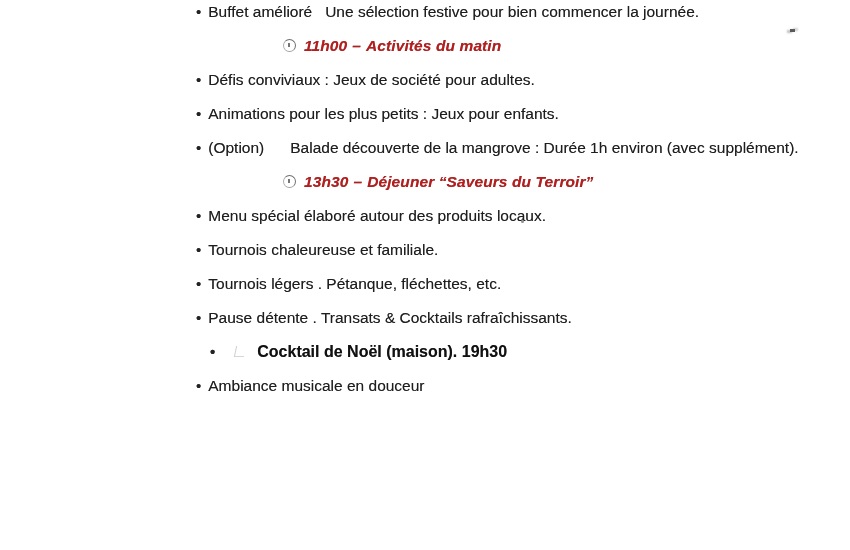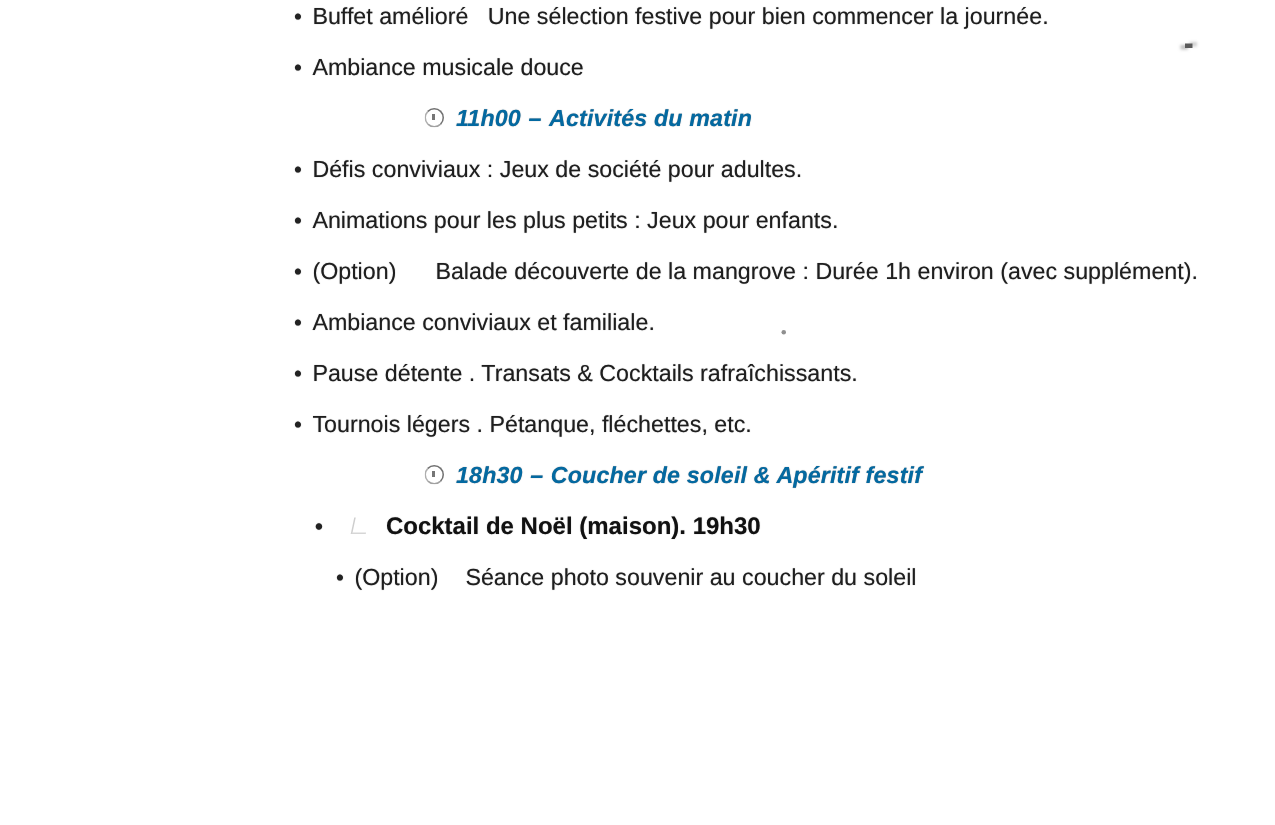--- a/index.html
+++ b/index.html
@@ -31,21 +31,21 @@
     display: inline-block;
     margin-right: 7px;
     font-size: 15px;
     color: #222;
   }
   .row.heading {
     padding-left: 283px;
     font-weight: 700;
     font-style: italic;
     font-size: 15.5px;
-    color: #0369a1;
+    color: #b91c1c;
     letter-spacing: 0.1px;
   }
   .clock {
     display: inline-block;
     width: 11px; height: 11px;
     border: 1.7px solid #4d4d4d;
     border-left-color: #9a9a9a;
     border-bottom-color: #8a8a8a;
     border-radius: 50%;
     position: relative;
@@ -96,28 +96,29 @@
     width: 7px; height: 2px;
     background: #a8a8a8;
   }
 </style>
 </head>
 <body>
 
 <div class="page">
   <div id="doc-lines">
       <div class="row bullet"><span class="b-dot">•</span><span>Buffet amélioré   Une sélection festive pour bien commencer la journée.</span></div>
-      <div class="row bullet"><span class="b-dot">•</span><span>Ambiance musicale douce</span></div>
       <div class="row heading"><span class="clock"></span><span>11h00</span><span style="margin:0 5px;">–</span><span>Activités du matin</span></div>
       <div class="row bullet"><span class="b-dot">•</span><span>Défis conviviaux : Jeux de société pour adultes.</span></div>
       <div class="row bullet"><span class="b-dot">•</span><span>Animations pour les plus petits : Jeux pour enfants.</span></div>
       <div class="row bullet-option"><span class="b-dot">•</span><span class="opt-label">(Option)</span><span>Balade découverte de la mangrove : Durée 1h environ (avec supplément).</span></div>
-      <div class="row bullet"><span class="b-dot">•</span><span>Ambiance conviviaux et familiale.</span></div>
+      <div class="row heading"><span class="clock"></span><span>13h30</span><span style="margin:0 5px;">–</span><span>Déjeuner “Saveurs du Terroir”</span></div>
+      <div class="row bullet"><span class="b-dot">•</span><span>Menu spécial élaboré autour des produits locaux.</span></div>
+      <div class="row bullet"><span class="b-dot">•</span><span>Tournois chaleureuse et familiale.</span></div>
+      <div class="row bullet"><span class="b-dot">•</span><span>Tournois légers . Pétanque, fléchettes, etc.</span></div>
       <div class="row bullet"><span class="b-dot">•</span><span>Pause détente . Transats &amp; Cocktails rafraîchissants.</span></div>
-      <div class="row bullet"><span class="b-dot">•</span><span>Tournois légers . Pétanque, fléchettes, etc.</span></div>
-      <div class="row heading"><span class="clock"></span><span>18h30</span><span style="margin:0 5px;">–</span><span>Coucher de soleil &amp; Apéritif festif</span></div>
       <div class="row bullet-bold"><span class="b-dot">•</span><span class="cocktail-mark"></span><span>Cocktail de Noël (maison). 19h30</span></div>
+      <div class="row bullet"><span class="b-dot">•</span><span>Ambiance musicale en douceur</span></div>
       <div class="row bullet-clipped"><span class="b-dot">•</span><span class="opt-label">(Option)</span><span>Séance photo souvenir au coucher du soleil</span></div>
     </div>
   <div class="speck speck-1"></div>
   <div class="speck speck-2"></div>
   <div class="speck speck-3"></div>
 </div>
 
 </body></html>

